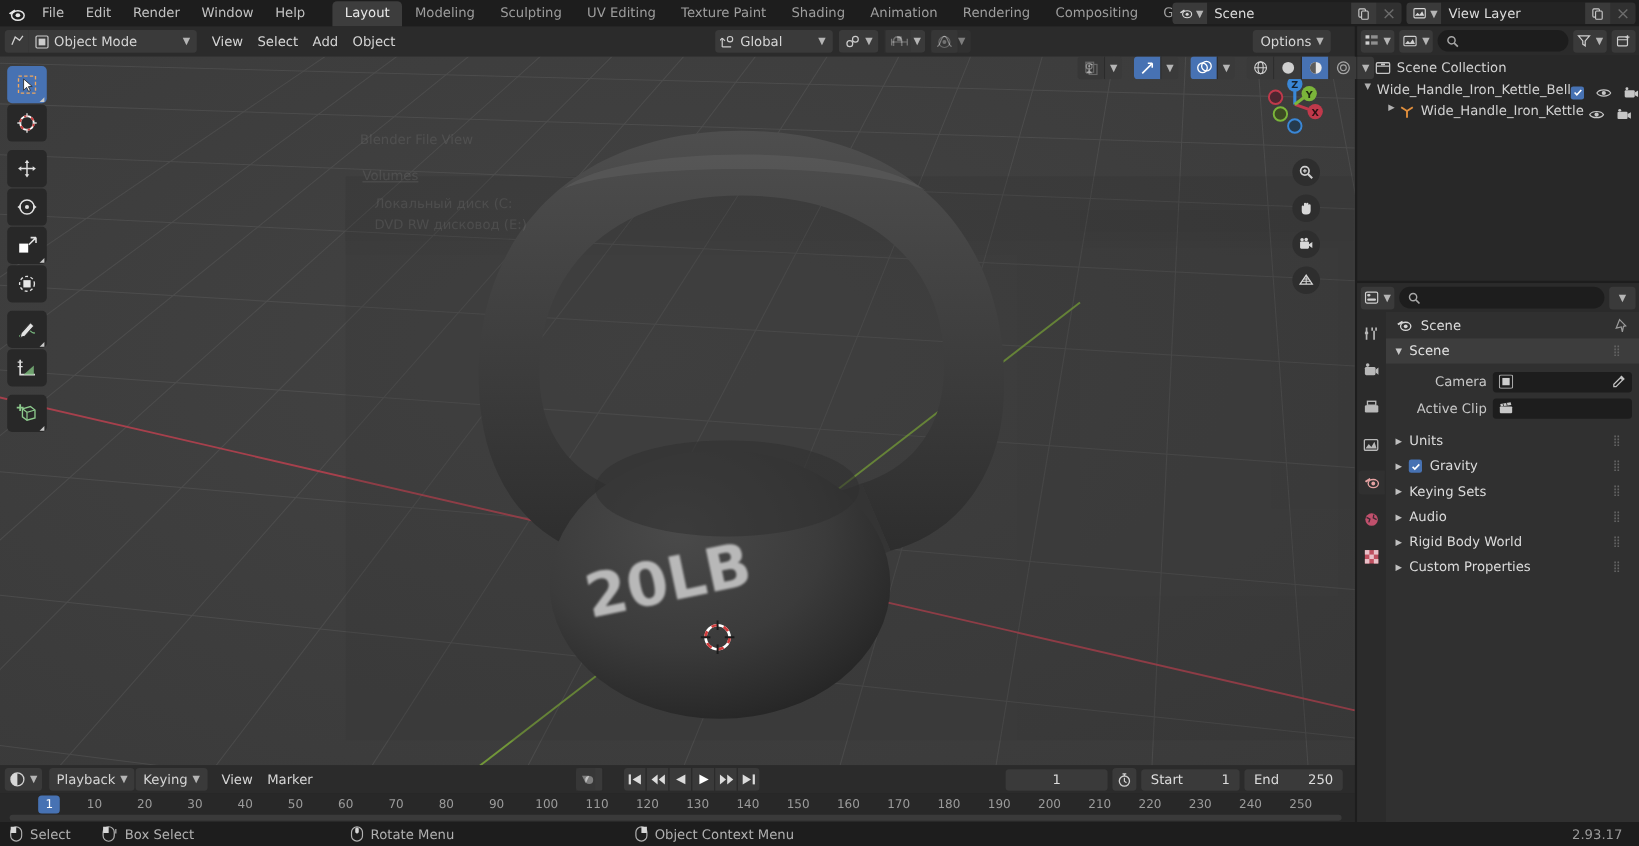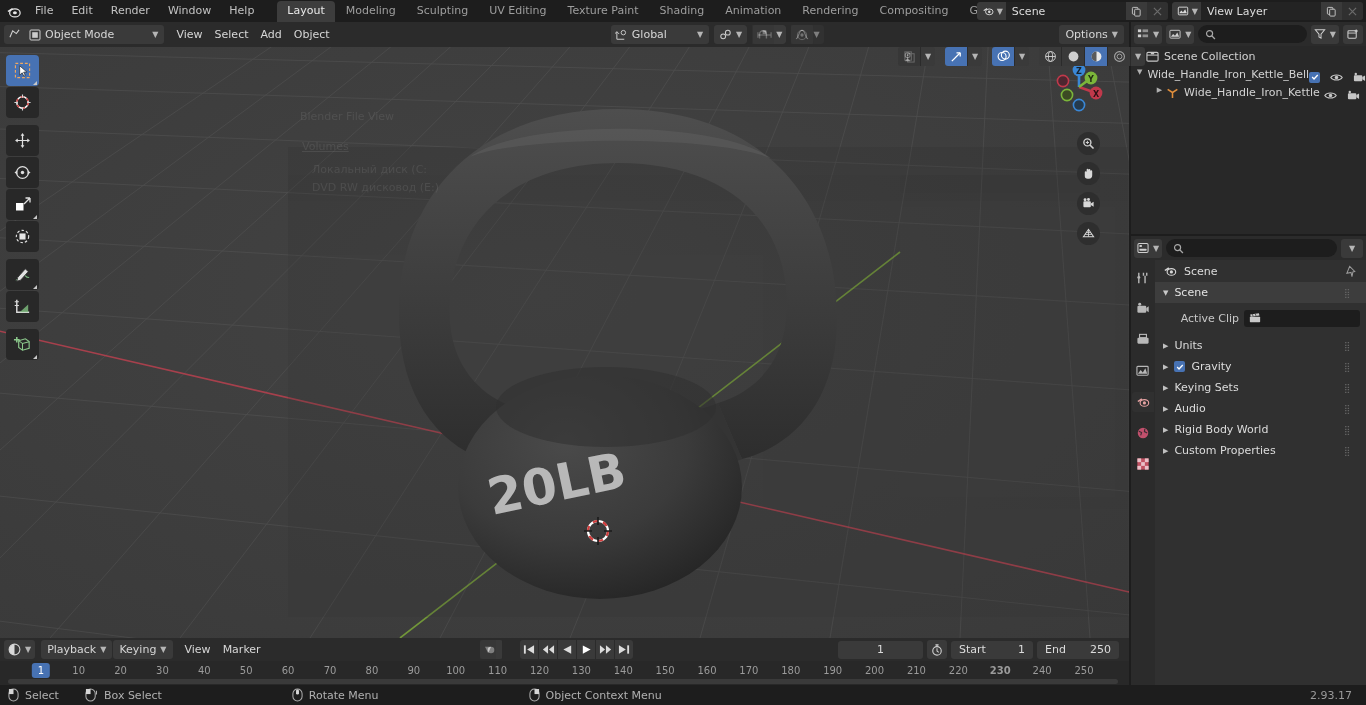--- a/index.html
+++ b/index.html
@@ -307,21 +307,21 @@
       <div class="hbtn ghost" style="padding:0 4px;background:#353535;opacity:.6">
         <svg width="14" height="11" viewBox="0 0 15 11">
             <path d="M1 10 C4 10 4 1 7.5 1 C11 1 11 10 14 10" fill="none" stroke="#a8a8a8" stroke-width="1.1"></path>
           </svg>
         <span class="caret">▼</span>
       </div>
     </div>
 
     <div style="width:240px"></div>
 
-    <div class="hbtn" style="margin-right:1px">
+    <div class="hbtn" style="margin-right:16px">
       <span>Options</span>
       <span class="caret">▼</span>
     </div>
   </div>
 
   <div style="position:absolute;top:44px;left:898px;height:25px;display:flex;align-items:center;gap:5px;z-index:20">
     <div class="hgroup">
       <div class="iconbtn off">
         <svg width="13" height="12" viewBox="0 0 14 12">
             <circle cx="5" cy="4" r="2.6" fill="none" stroke="#d0d0d0" stroke-width="1.1"></circle>
@@ -813,20 +813,36 @@
               </svg>
           </span>
         </div>
 
         <div class="panel-head">
           <span style="font-size:7px;color:#c8c8c8">▼</span>
           <span>Scene</span>
           <span class="grip">⣿</span>
         </div>
         <div style="padding:4px 0 6px">
+          <div class="prow">
+            <span class="plabel">Camera</span>
+            <div class="pfield">
+              <svg width="12" height="12" viewBox="0 0 13 13">
+                  <rect x="0.5" y="0.5" width="12" height="12" rx="1.4" fill="none" stroke="#b6b6b6" stroke-width="1"></rect>
+                  <rect x="3.2" y="3.2" width="6.6" height="6.6" fill="#cdcdcd"></rect>
+                </svg>
+              <span></span>
+              <span style="margin-left:auto">
+                <svg width="12" height="12" viewBox="0 0 13 13">
+                    <path d="M2 11 L2 9 L8 3 L10 5 L4 11 Z" fill="none" stroke="#c4c4c4" stroke-width="1.1"></path>
+                    <path d="M8.3 1.7 L11.3 4.7" stroke="#c4c4c4" stroke-width="1.8"></path>
+                  </svg>
+              </span>
+            </div>
+          </div>
           <div class="prow">
             <span class="plabel">Active Clip</span>
             <div class="pfield">
               <svg width="12" height="12" viewBox="0 0 14 14">
                   <rect x="1" y="5.5" width="12" height="6.5" rx="0.8" fill="#c8c8c8"></rect>
                   <path d="M1.4 3 L11.5 1.4 L12.2 4 L2 5.5 Z" fill="#c8c8c8"></path>
                   <path d="M4 2.6 L4.8 5.1 M7.4 2.1 L8.2 4.6" stroke="#303030" stroke-width="0.9"></path>
                 </svg>
               <span></span>
             </div>
@@ -987,21 +1003,21 @@
         <div class="tick" style="left: 581.349px;">130</div>
         <div class="tick" style="left: 623.237px;">140</div>
         <div class="tick" style="left: 665.124px;">150</div>
         <div class="tick" style="left: 707.012px;">160</div>
         <div class="tick" style="left: 748.9px;">170</div>
         <div class="tick" style="left: 790.787px;">180</div>
         <div class="tick" style="left: 832.675px;">190</div>
         <div class="tick" style="left: 874.562px;">200</div>
         <div class="tick" style="left: 916.45px;">210</div>
         <div class="tick" style="left: 958.337px; text-align: right;">220</div>
-        <div class="tick" style="left: 1000.22px; font-weight: bold;">230</div>
+        <div class="tick" style="left: 1000.22px;">230</div>
         <div class="tick" style="left: 1042.11px;">240</div>
         <div class="tick" style="left: 1084px;">250</div>
       </div>
   </div>
 
   <div class="status">
     <div class="st-item" style="margin-right:26px">
       <svg width="11" height="14" viewBox="0 0 12 15">
           <rect x="1" y="1" width="10" height="13" rx="5" fill="none" stroke="#b0b0b0" stroke-width="1.1"></rect>
           <path d="M1 1 L6 1 L6 6.5 L1 6.5 Z" fill="#d6d6d6"></path>

